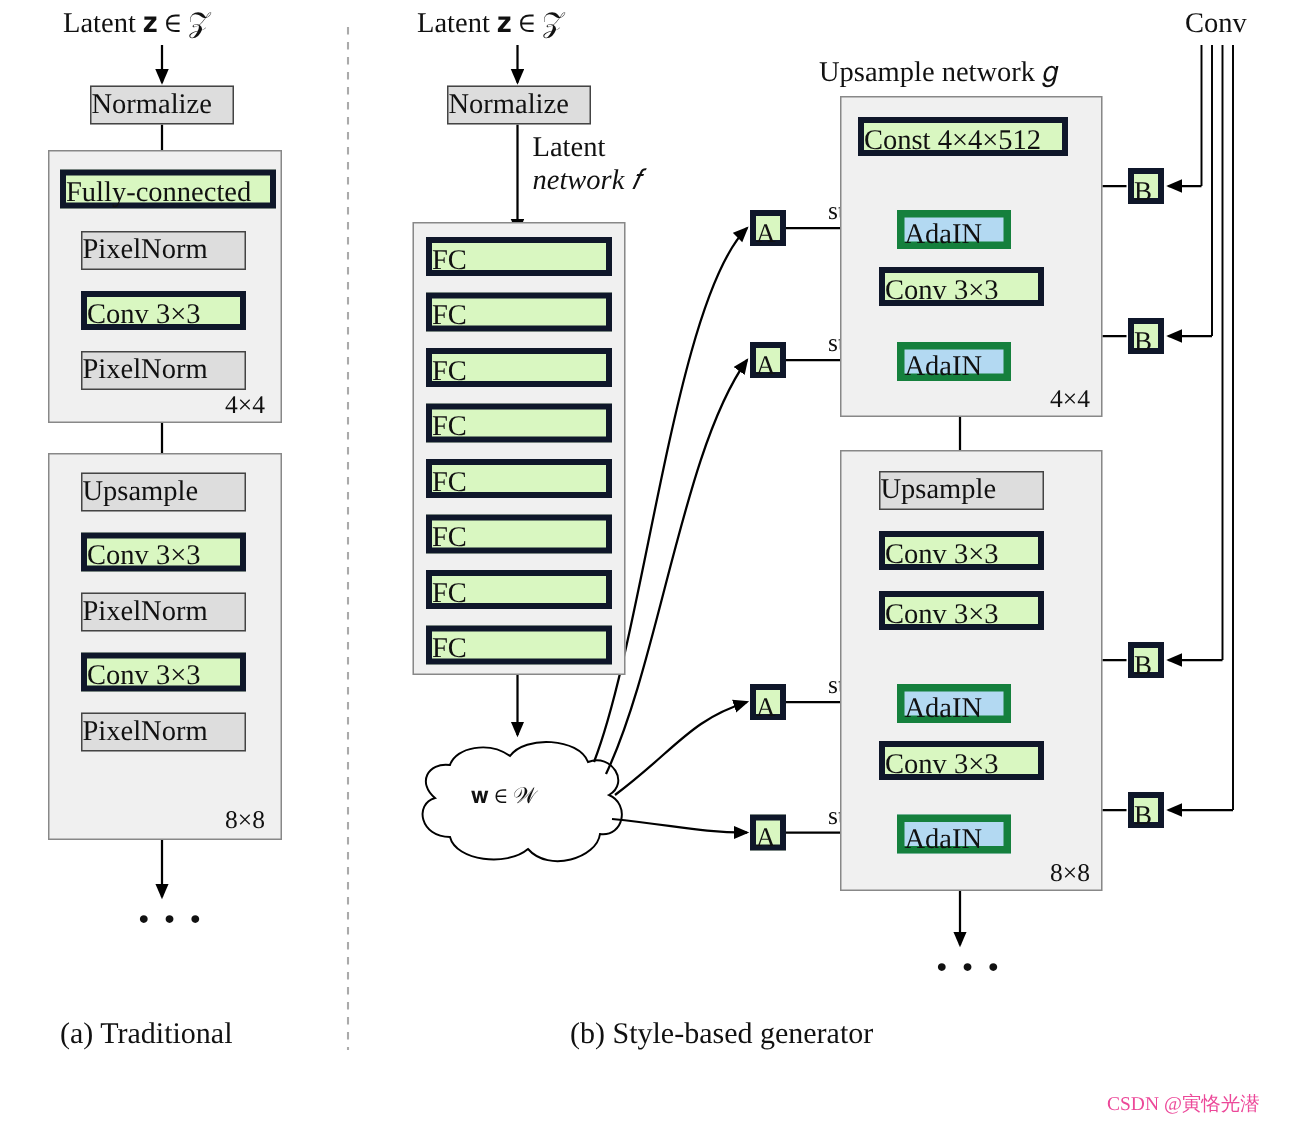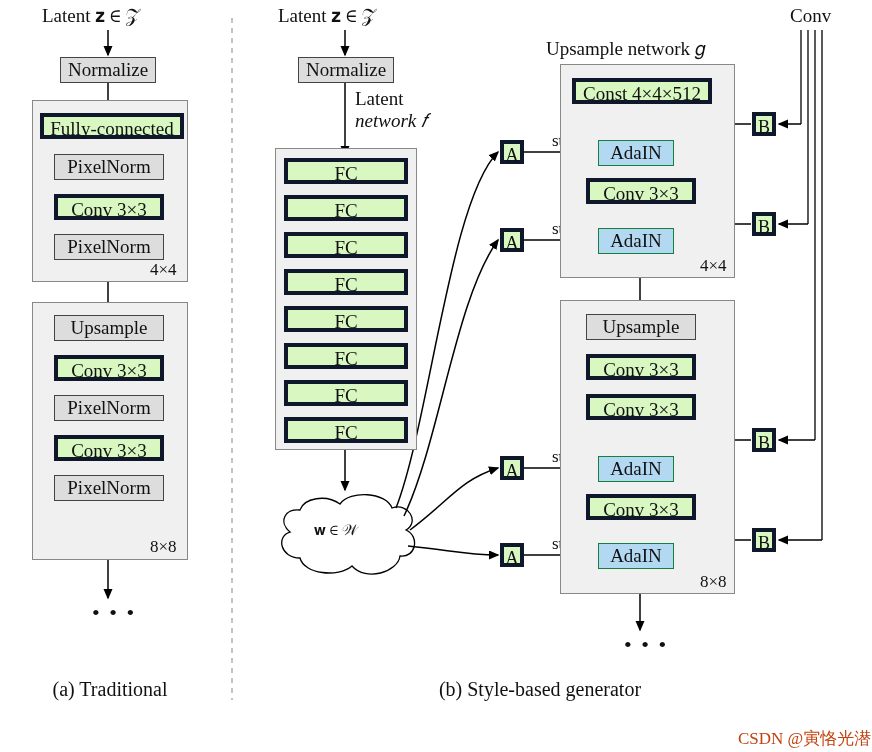--- a/index.html
+++ b/index.html
@@ -1,25 +1,25 @@
 <!DOCTYPE html>
 <html><head>
 <meta charset="utf-8">
 <style>
   *{box-sizing:border-box}
   body{margin:0;font-family:"Times New Roman",serif;font-size:19px;color:#111;background:#fff;width:872px;height:752px;position:relative;overflow:hidden}
   .green{background:#d9f7c1;border:4px solid #0f172a}
   .grey{background:#ddd;border:1px solid #444}
-  .blue{background:#b3d9f2;border:1px solid #15803d}
+  .blue{background:#b3d9f2;border:5px solid #15803d}
   .bigbox{position:absolute;background:#f0f0f0;border:1px solid #888}
-  .blk{position:absolute;text-align:center;height:26px;line-height:24px}
+  .blk{position:absolute;height:26px;line-height:24px}
   .sm{height:24px;line-height:22px;font-size:18px}
   .txt{position:absolute;white-space:nowrap}
-  .cap{position:absolute;font-size:20px;text-align:center}
-  .watermark{position:absolute;font-size:17px;color:#c2410c}
+  .cap{position:absolute;font-size:20px;text-align:left}
+  .watermark{position:absolute;font-size:13px;color:#ec4899}
   svg{position:absolute;top:0;left:0}
 </style>
 </head>
 <body>
 
 <svg width="872" height="752">
   <defs>
     <marker id="ah" markerWidth="8" markerHeight="8" refX="6" refY="3" orient="auto">
         <path d="M0,0 L7,3 L0,6 Z" fill="#000"></path>
       </marker>

